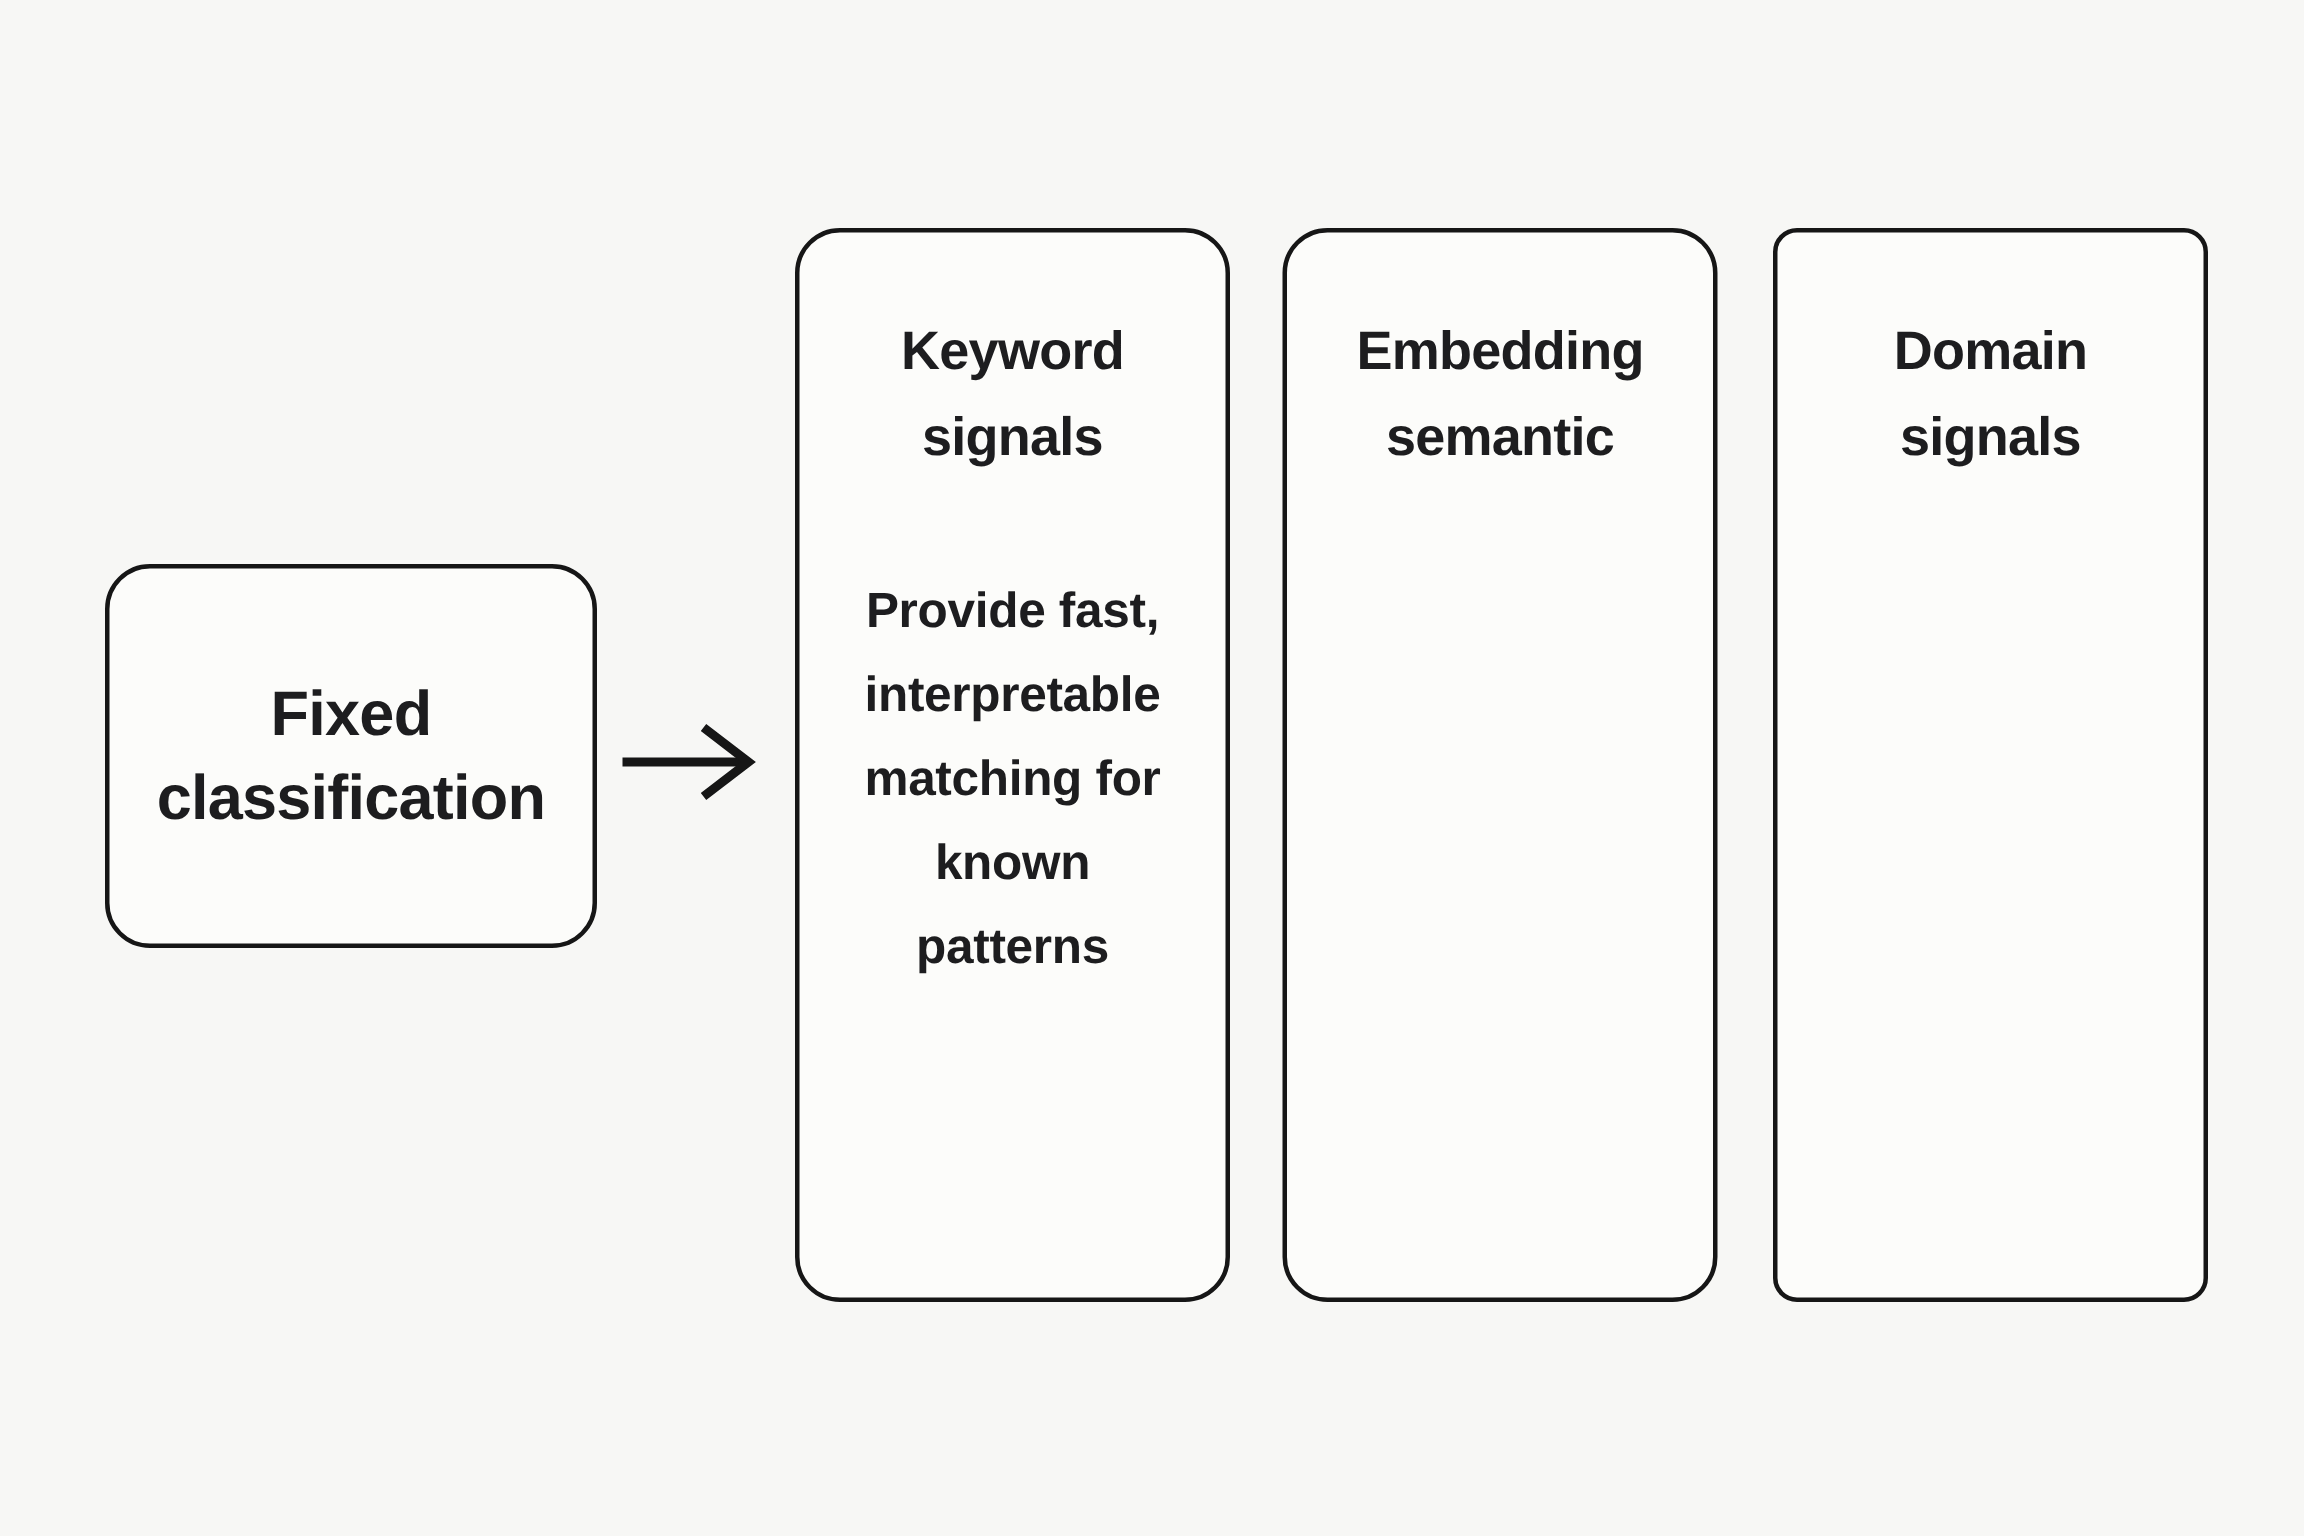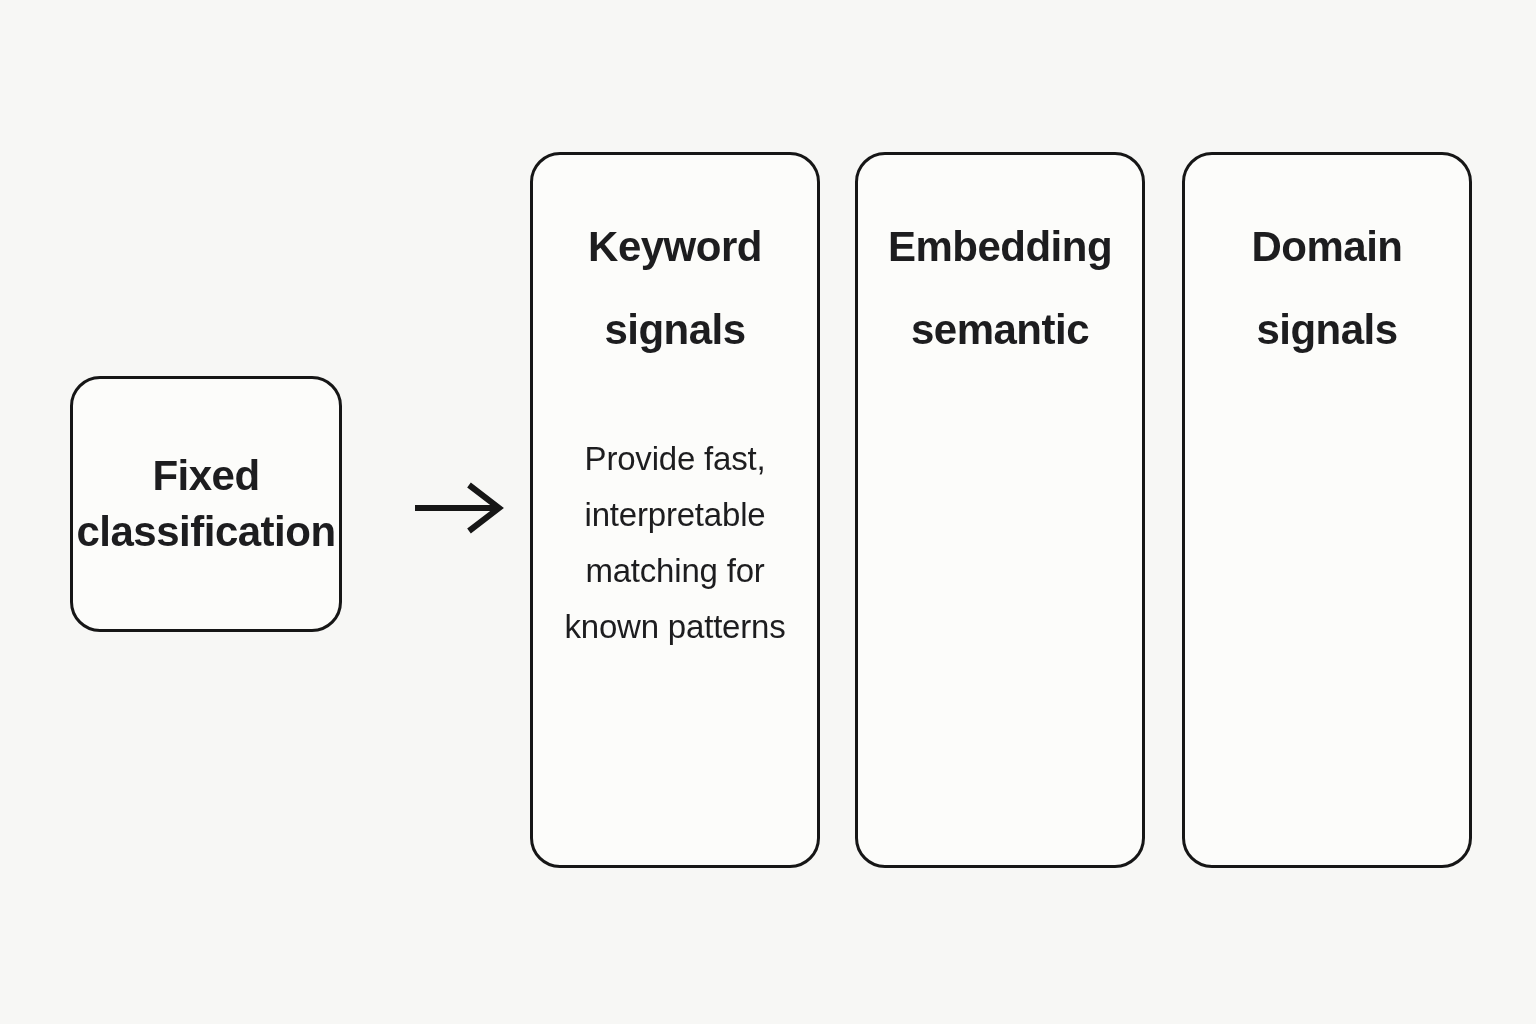--- a/index.html
+++ b/index.html
@@ -23,21 +23,21 @@
     background: #fcfcfa;
     border: 3.5px solid #161616;
     border-radius: 30px;
     color: #1d1d1f;
     text-align: center;
   }
 
   .source-box {
     left: 70px;
     top: 376px;
-    width: 272px;
+    width: 328px;
     height: 256px;
     display: flex;
     align-items: center;
     justify-content: center;
     padding: 10px 14px;
   }
 
   .source-box .label {
     font-size: 42px;
     font-weight: 700;
@@ -55,33 +55,33 @@
 
   .card {
     top: 152px;
     width: 290px;
     height: 716px;
     padding: 50px 26px 0 26px;
   }
 
   .card.card-0 { left: 530px; }
   .card.card-1 { left: 855px; }
-  .card.card-2 { left: 1182px; }
+  .card.card-2 { left: 1182px; border-radius: 16px; }
 
   .card .title {
-    font-size: 42px;
+    font-size: 36px;
     font-weight: 700;
-    line-height: 83px;
+    line-height: 57px;
     letter-spacing: -0.5px;
   }
 
   .card .body {
     margin-top: 60px;
     font-size: 33px;
-    font-weight: 400;
+    font-weight: 700;
     line-height: 56px;
     letter-spacing: -0.2px;
   }
 </style>
 </head>
 <body>
 
 <div class="canvas">
 
   <div class="node source-box">

